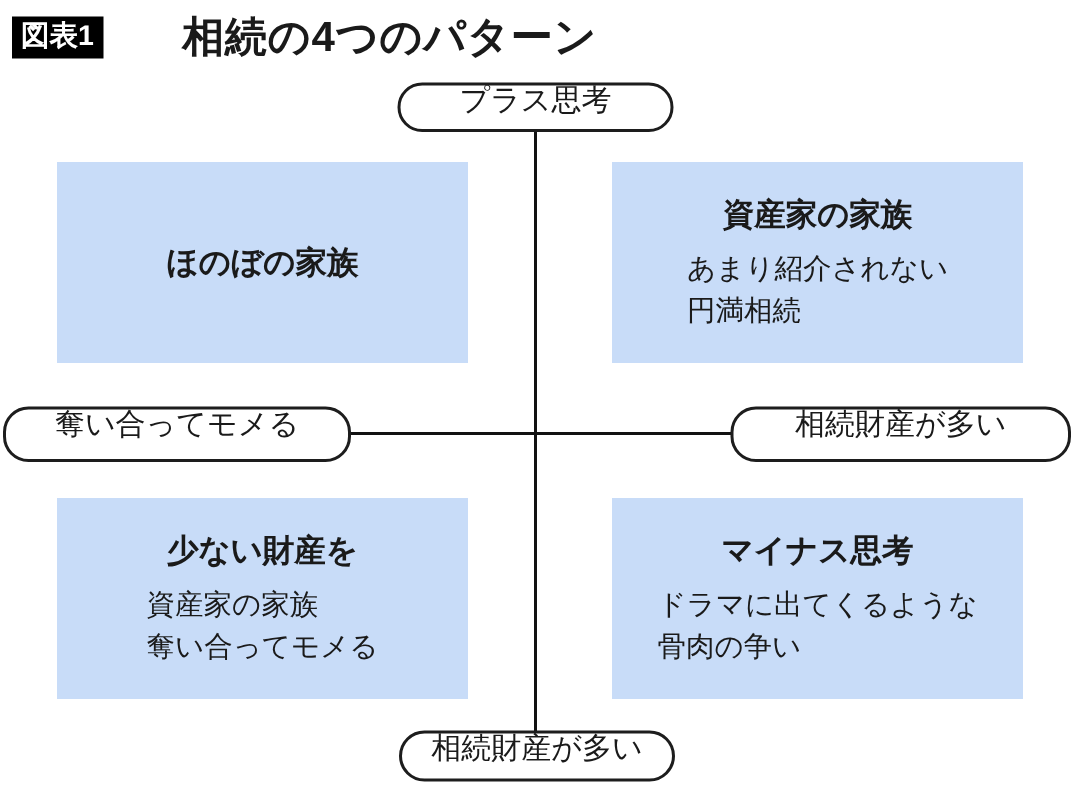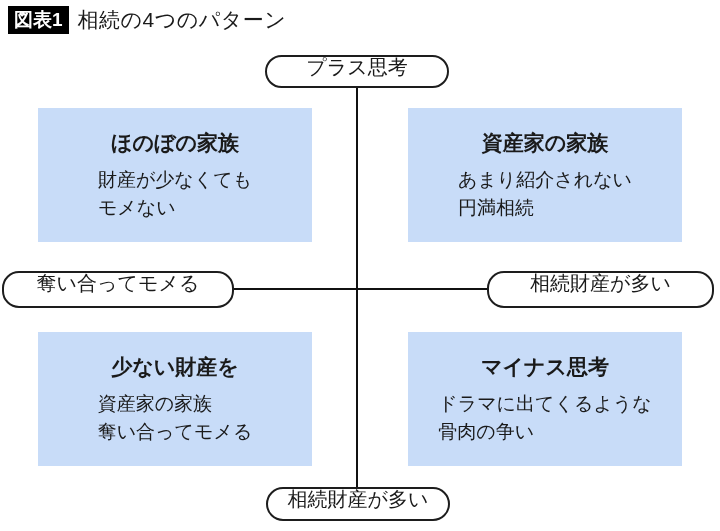--- a/index.html
+++ b/index.html
@@ -28,23 +28,24 @@
   }
   .badge {
     background: #000000;
     color: #ffffff;
     font-weight: 700;
     font-size: 19px;
     line-height: 1;
     padding: 4px 6px 5px 6px;
   }
   .page-title {
-    font-size: 21px;
-    font-weight: 400;
+    font-size: 28px;
+    font-weight: 700;
     letter-spacing: 0.5px;
+    margin-left: 44px;
   }
 
   
   .axis-line {
     position: absolute;
     background: #111111;
   }
   .axis-v {
     left: 356px;
     top: 84px;
@@ -127,22 +128,20 @@
   </div>
   <div class="pill pill-left">
     <span>奪い合ってモメる</span>
   </div>
   <div class="pill pill-right">
     <span>相続財産が多い</span>
   </div>
 
   <div class="quad quad-tl">
     <div class="quad-title">ほのぼの家族</div>
-    <div class="quad-desc">財産が少なくても
-モメない</div>
   </div>
 
   <div class="quad quad-tr">
     <div class="quad-title">資産家の家族</div>
     <div class="quad-desc">あまり紹介されない
 円満相続</div>
   </div>
 
   <div class="quad quad-bl">
     <div class="quad-title">少ない財産を</div>

